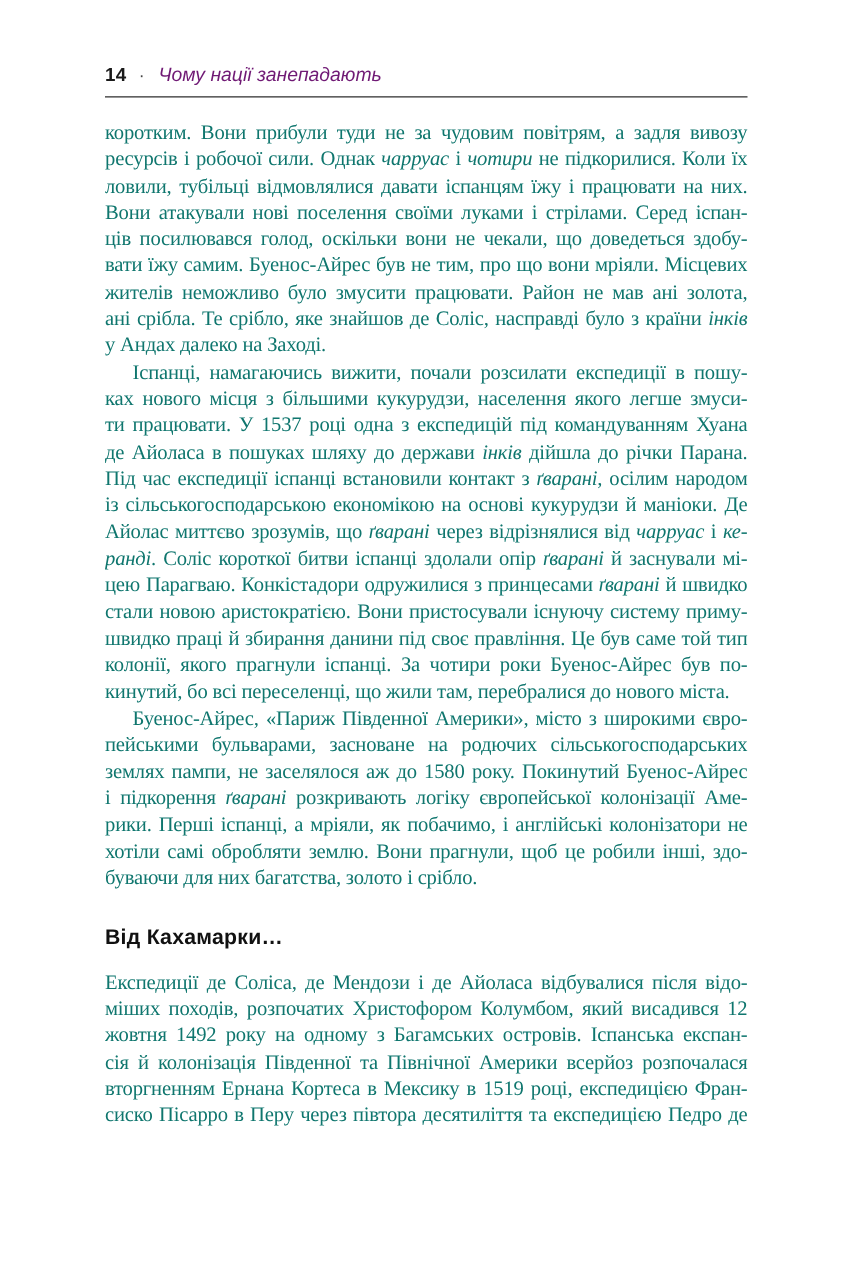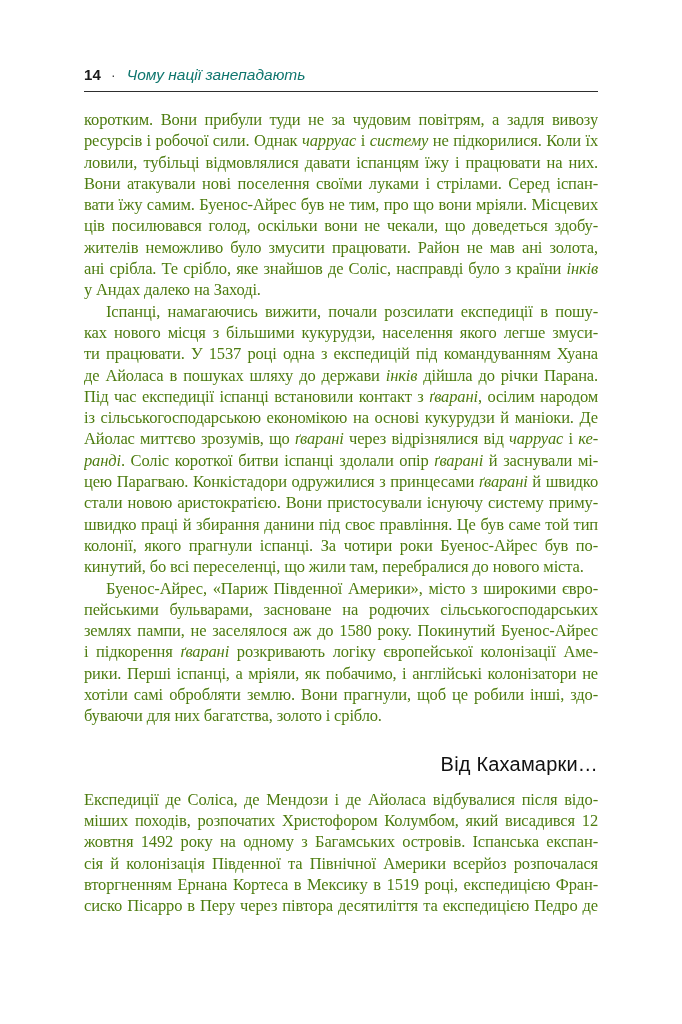--- a/index.html
+++ b/index.html
@@ -2,87 +2,87 @@
 <html lang="uk"><head>
 <meta charset="utf-8">
 <style>
   html, body { margin: 0; padding: 0; background: #ffffff; }
   .page {
     position: relative;
     width: 682px;
     height: 1024px;
     background: #ffffff;
     box-sizing: border-box;
-    padding: 14px 84px;
+    padding: 0 84px;
     overflow: hidden;
     color: #1e1e1e;
   }
   
   .running-head {
     margin-top: 52px;
     display: flex;
     align-items: baseline;
     font-family: "Liberation Sans", sans-serif;
     color: #1a1a1a;
     white-space: nowrap;
   }
   .pagenum { font-weight: 700; font-size: 15px; letter-spacing: 0.2px; }
   .sep { font-size: 14px; margin: 0 11px 0 10px; color: #444; }
-  .booktitle { font-style: italic; font-size: 15.5px; color: #0f766e; }
+  .booktitle { font-style: italic; font-size: 15.5px; color: #701a75; }
   .rule {
     height: 0;
     border-top: 1.4px solid #2e2e2e;
     margin-top: 7px;
   }
   
   .content { margin-top: 17px; }
   .paragraph { margin: 0; }
   .line {
     font-family: "Liberation Serif", serif;
     font-size: 16.5px;
     line-height: 21.3px;
     letter-spacing: -0.15px;
-    color: #4d7c0f;
+    color: #0f766e;
     text-align: justify;
     text-align-last: justify;
     overflow: hidden;
     white-space: nowrap;
   }
   .line.last { text-align-last: left; }
   .line.indent { text-indent: 22px; }
   .line em { }
   .section-heading {
     font-family: "Liberation Sans", sans-serif;
-    font-weight: 400;
-    font-size: 20px;
+    font-weight: 700;
+    font-size: 17px;
     line-height: 20px;
-    text-align: right;
+    text-align: left;
     color: #111111;
     margin: 27px 0 15px 0;
     letter-spacing: 0.2px;
   }
 </style>
 </head>
 <body>
 
 <div class="page">
   <header class="running-head">
     <span class="pagenum">14</span>
     <span class="sep">·</span>
     <span class="booktitle">Чому нації занепадають</span>
   </header>
   <div class="rule"></div>
   <main class="content">
       <div class="paragraph">
         <div class="line"><span>коротким. Вони прибули туди не за чудовим повітрям, а задля вивозу</span></div>
-        <div class="line"><span>ресурсів і робочої сили. Однак </span><em>чарруас</em><span> і </span><em>систему</em><span> не підкорилися. Коли їх</span></div>
+        <div class="line"><span>ресурсів і робочої сили. Однак </span><em>чарруас</em><span> і </span><em>чотири</em><span> не підкорилися. Коли їх</span></div>
         <div class="line"><span>ловили, тубільці відмовлялися давати іспанцям їжу і працювати на них.</span></div>
         <div class="line"><span>Вони атакували нові поселення своїми луками і стрілами. Серед іспан-</span></div>
+        <div class="line"><span>ців посилювався голод, оскільки вони не чекали, що доведеться здобу-</span></div>
         <div class="line"><span>вати їжу самим. Буенос-Айрес був не тим, про що вони мріяли. Місцевих</span></div>
-        <div class="line"><span>ців посилювався голод, оскільки вони не чекали, що доведеться здобу-</span></div>
         <div class="line"><span>жителів неможливо було змусити працювати. Район не мав ані золота,</span></div>
         <div class="line"><span>ані срібла. Те срібло, яке знайшов де Соліс, насправді було з країни </span><em>інків</em></div>
         <div class="line last"><span>у Андах далеко на Заході.</span></div>
       </div>
       <div class="paragraph">
         <div class="line indent"><span>Іспанці, намагаючись вижити, почали розсилати експедиції в пошу-</span></div>
         <div class="line"><span>ках нового місця з більшими кукурудзи, населення якого легше змуси-</span></div>
         <div class="line"><span>ти працювати. У 1537 році одна з експедицій під командуванням Хуана</span></div>
         <div class="line"><span>де Айоласа в пошуках шляху до держави </span><em>інків</em><span> дійшла до річки Парана.</span></div>
         <div class="line"><span>Під час експедиції іспанці встановили контакт з </span><em>ґварані</em><span>, осілим народом</span></div>

